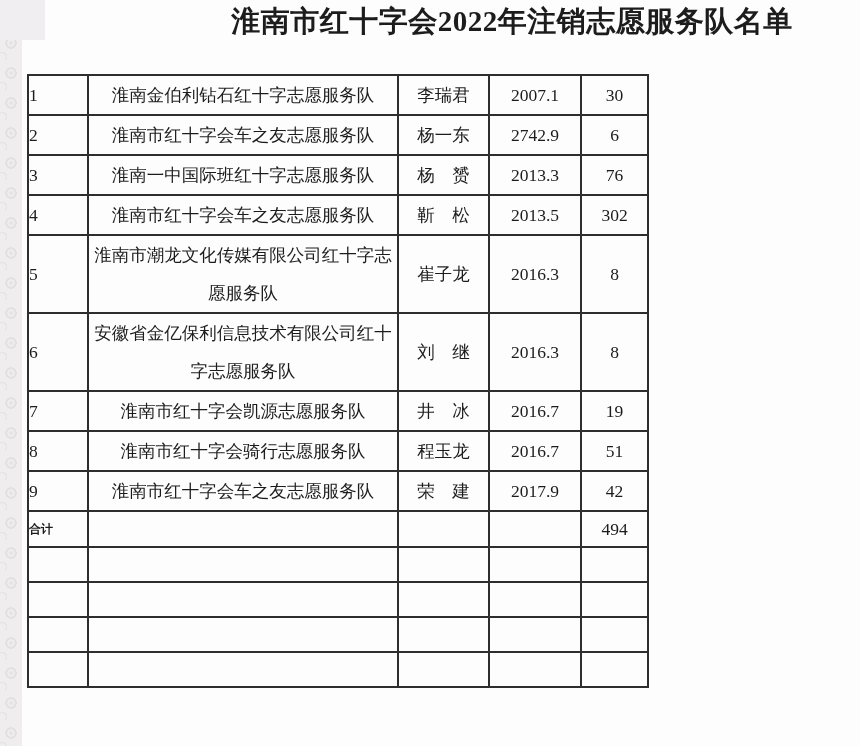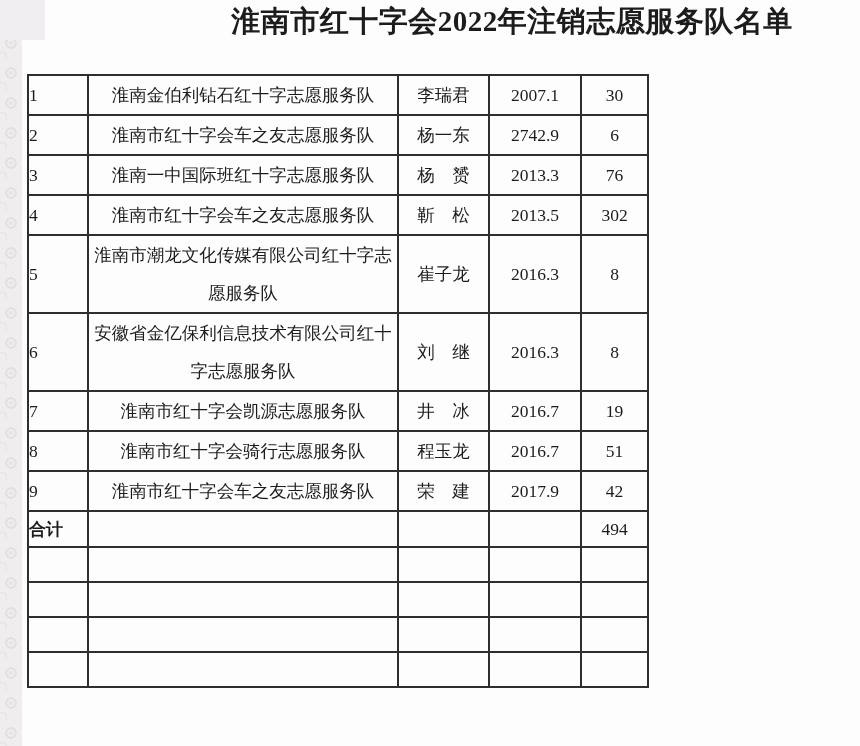--- a/index.html
+++ b/index.html
@@ -43,21 +43,21 @@
   .h40{height:36px;}  
   .h38{height:34px;}
   .h76{height:72px;}
   .h77{height:73px;}
   .h39{height:35px;}
   td.c-seq{padding-left:6px;text-align:left;}
   td.c-name{padding-left:12px;padding-right:3px;text-align:center;line-height:38px;}
   td.c-leader{padding-left:11px;text-align:center;}
   td.c-date{padding-left:9px;text-align:center;}
   td.c-count{padding-left:8px;text-align:center;}
-  td.total-label{font-weight:bold;padding-left:4px;font-size:17px;}
+  td.total-label{font-weight:bold;padding-left:4px;font-size:12px;}
 </style>
 </head>
 <body>
 
 <div class="left-strip"></div>
 <div class="corner-block"></div>
 
 <div class="page-title">淮南市红十字会2022年注销志愿服务队名单</div>
 
 <table class="roster">

